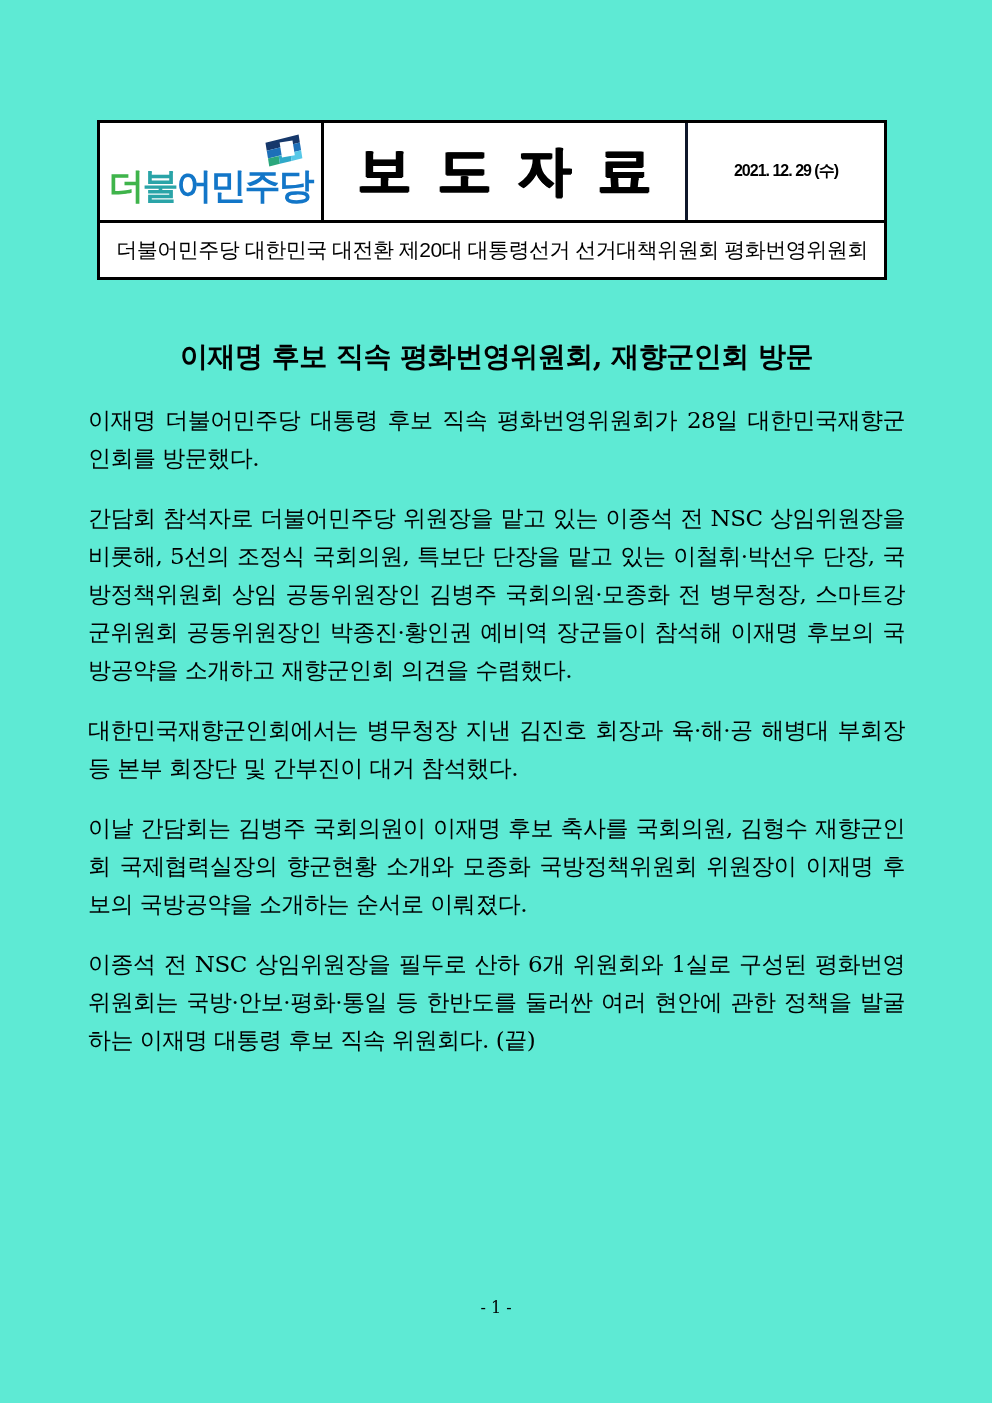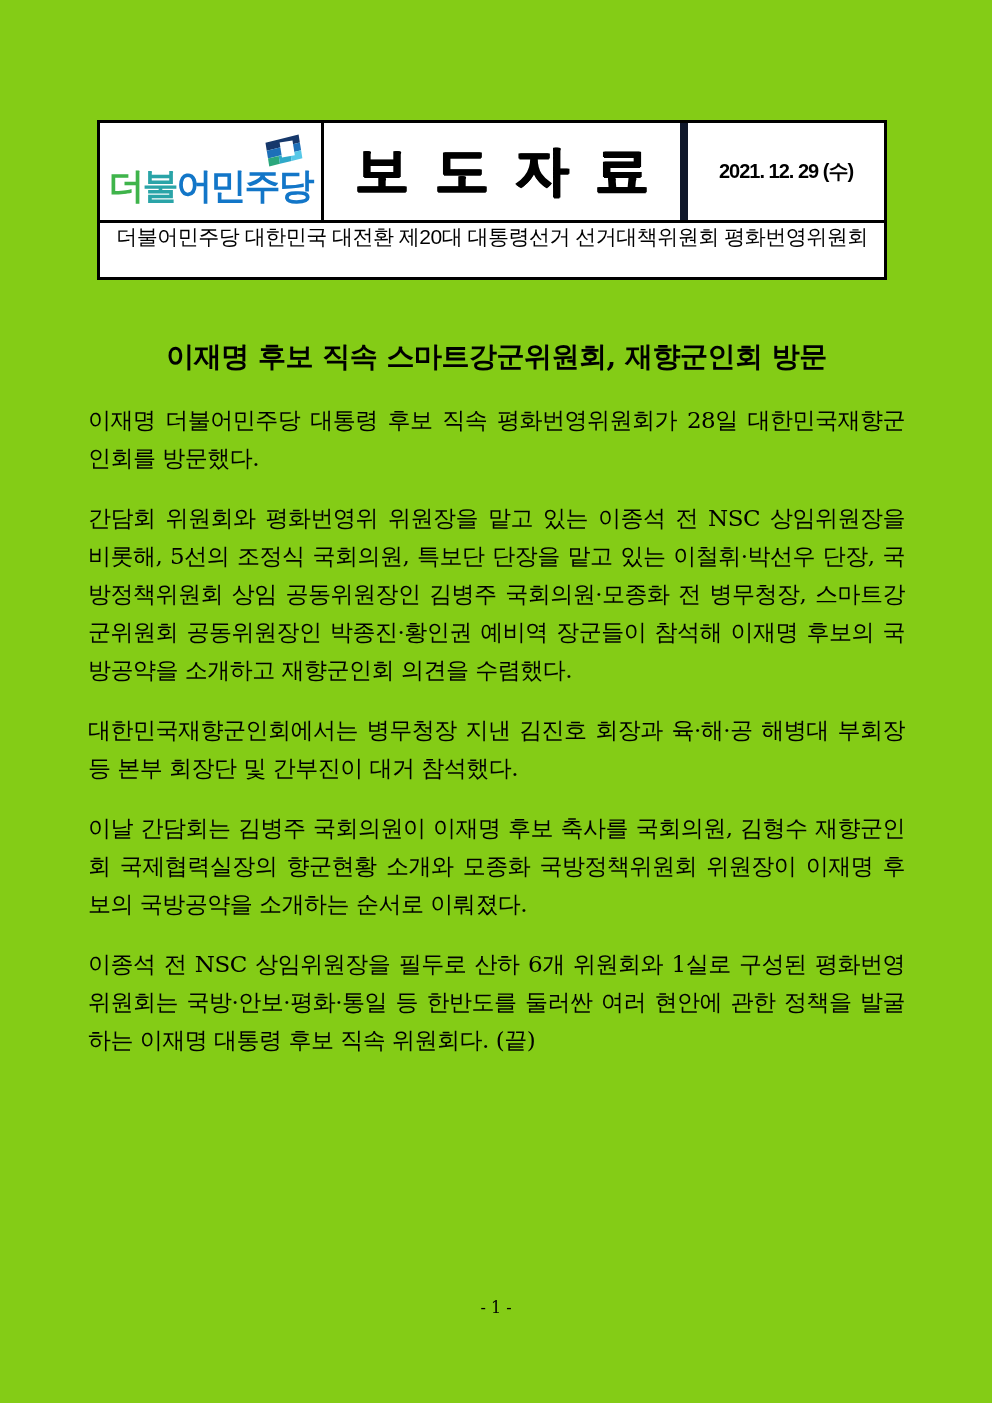--- a/index.html
+++ b/index.html
@@ -1,20 +1,20 @@
 <!DOCTYPE html>
 <html lang="ko"><head>
 <meta charset="utf-8">
 <style>
   html, body { margin: 0; padding: 0; background: #ffffff; }
   .page {
     position: relative;
     width: 992px;
     height: 1403px;
-    background: #84cc16;
+    background: #5eead4;
     font-family: "DejaVu Serif", serif;
     color: #000000;
     overflow: hidden;
   }
 
   
   .header-box {
     position: absolute;
     left: 97px;
     top: 120px;
@@ -23,21 +23,21 @@
     box-sizing: border-box;
     background: #ffffff;
   }
   .header-row-top {
     display: flex;
     height: 97px;
     border-bottom: 3px solid #000000;
   }
   .cell { display: flex; align-items: center; justify-content: center; box-sizing: border-box; }
   .logo-cell { width: 221px; position: relative; }
-  .title-cell { flex: 1; border-left: 3px solid #000000; border-right: 8px solid #0f172a; }
+  .title-cell { flex: 1; border-left: 3px solid #000000; border-right: 3px solid #0f172a; }
   .date-cell { width: 196px; }
 
   .logo-text {
     font-family: "Liberation Sans", sans-serif;
     font-weight: 900;
     font-size: 36px;
     letter-spacing: -2px;
     margin-top: 30px;
     white-space: nowrap;
   }
@@ -51,28 +51,28 @@
     font-weight: 900;
     font-size: 54px;
     letter-spacing: 26px;
     margin-right: -26px;
     white-space: nowrap;
     text-shadow: 1px 0 0 #000, -1px 0 0 #000, 0 1px 0 #000;
   }
   .date-text {
     font-family: "Liberation Sans", sans-serif;
     font-weight: 700;
-    font-size: 20px;
+    font-size: 16px;
     letter-spacing: -1px;
     white-space: nowrap;
   }
   .header-row-bottom {
     height: 54px;
     display: flex;
-    align-items: flex-start;
+    align-items: center;
     justify-content: center;
     font-family: "Liberation Sans", sans-serif;
     font-size: 21px;
     letter-spacing: -0.5px;
     white-space: nowrap;
   }
 
   
   .content {
     position: absolute;
@@ -142,25 +142,25 @@
       </div>
 
     </div>
     <div class="header-row-bottom">
       <span>더불어민주당 대한민국 대전환 제20대 대통령선거 선거대책위원회 평화번영위원회</span>
     </div>
   </div>
 
   <div class="content">
     <div class="doc-title">
-      <div class="title-line">이재명 후보 직속 스마트강군위원회, 재향군인회 방문</div>
+      <div class="title-line">이재명 후보 직속 평화번영위원회, 재향군인회 방문</div>
     </div>
 
     <p class="para">이재명 더불어민주당 대통령 후보 직속 평화번영위원회가 28일 대한민국재향군인회를 방문했다.</p>
-    <p class="para">간담회 위원회와 평화번영위 위원장을 맡고 있는 이종석 전 NSC 상임위원장을 비롯해, 5선의 조정식 국회의원, 특보단 단장을 맡고 있는 이철휘·박선우 단장, 국방정책위원회 상임 공동위원장인 김병주 국회의원·모종화 전 병무청장, 스마트강군위원회 공동위원장인 박종진·황인권 예비역 장군들이 참석해 이재명 후보의 국방공약을 소개하고 재향군인회 의견을 수렴했다.</p>
+    <p class="para">간담회 참석자로 더불어민주당 위원장을 맡고 있는 이종석 전 NSC 상임위원장을 비롯해, 5선의 조정식 국회의원, 특보단 단장을 맡고 있는 이철휘·박선우 단장, 국방정책위원회 상임 공동위원장인 김병주 국회의원·모종화 전 병무청장, 스마트강군위원회 공동위원장인 박종진·황인권 예비역 장군들이 참석해 이재명 후보의 국방공약을 소개하고 재향군인회 의견을 수렴했다.</p>
     <p class="para">대한민국재향군인회에서는 병무청장 지낸 김진호 회장과 육·해·공 해병대 부회장 등 본부 회장단 및 간부진이 대거 참석했다.</p>
     <p class="para">이날 간담회는 김병주 국회의원이 이재명 후보 축사를 국회의원, 김형수 재향군인회 국제협력실장의 향군현황 소개와 모종화 국방정책위원회 위원장이 이재명 후보의 국방공약을 소개하는 순서로 이뤄졌다.</p>
     <p class="para">이종석 전 NSC 상임위원장을 필두로 산하 6개 위원회와 1실로 구성된 평화번영위원회는 국방·안보·평화·통일 등 한반도를 둘러싼 여러 현안에 관한 정책을 발굴하는 이재명 대통령 후보 직속 위원회다. (끝)</p>
   </div>
 
   <div class="footer">
     <span>- 1 -</span>
   </div>
 
 </div>

